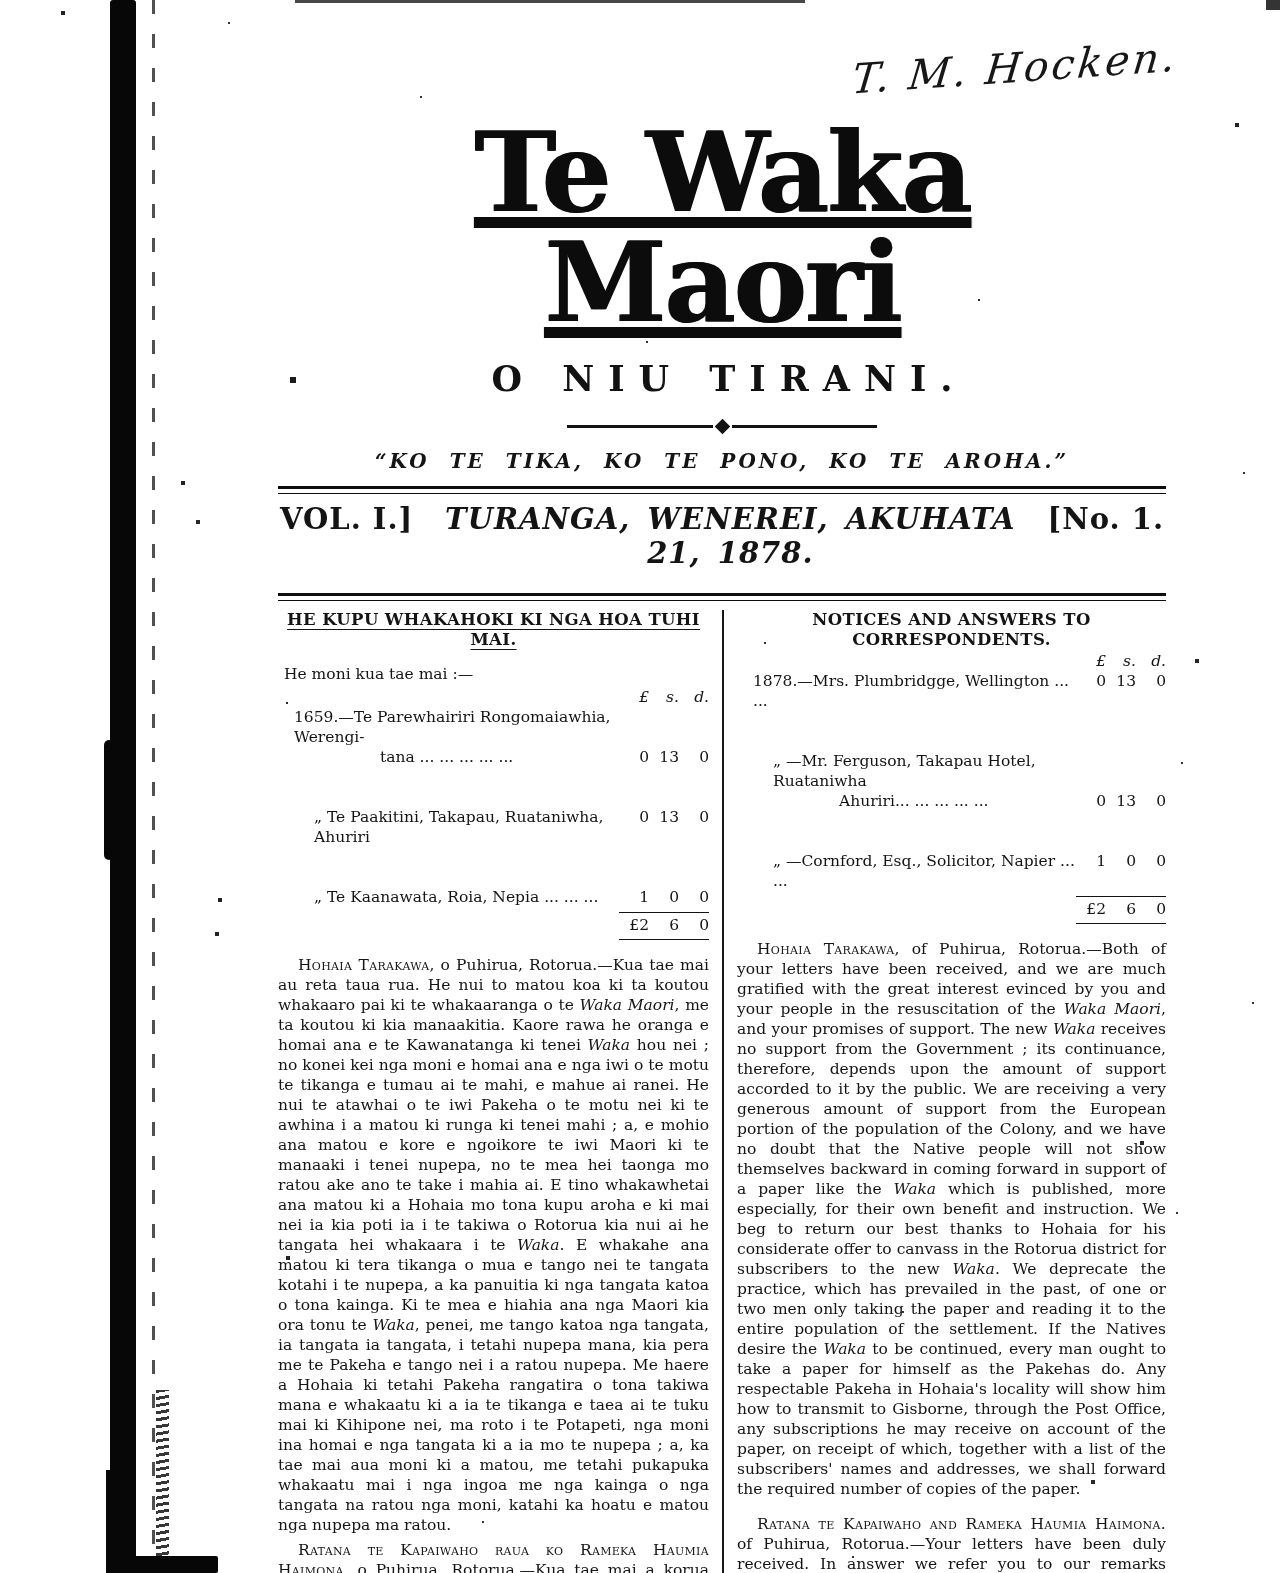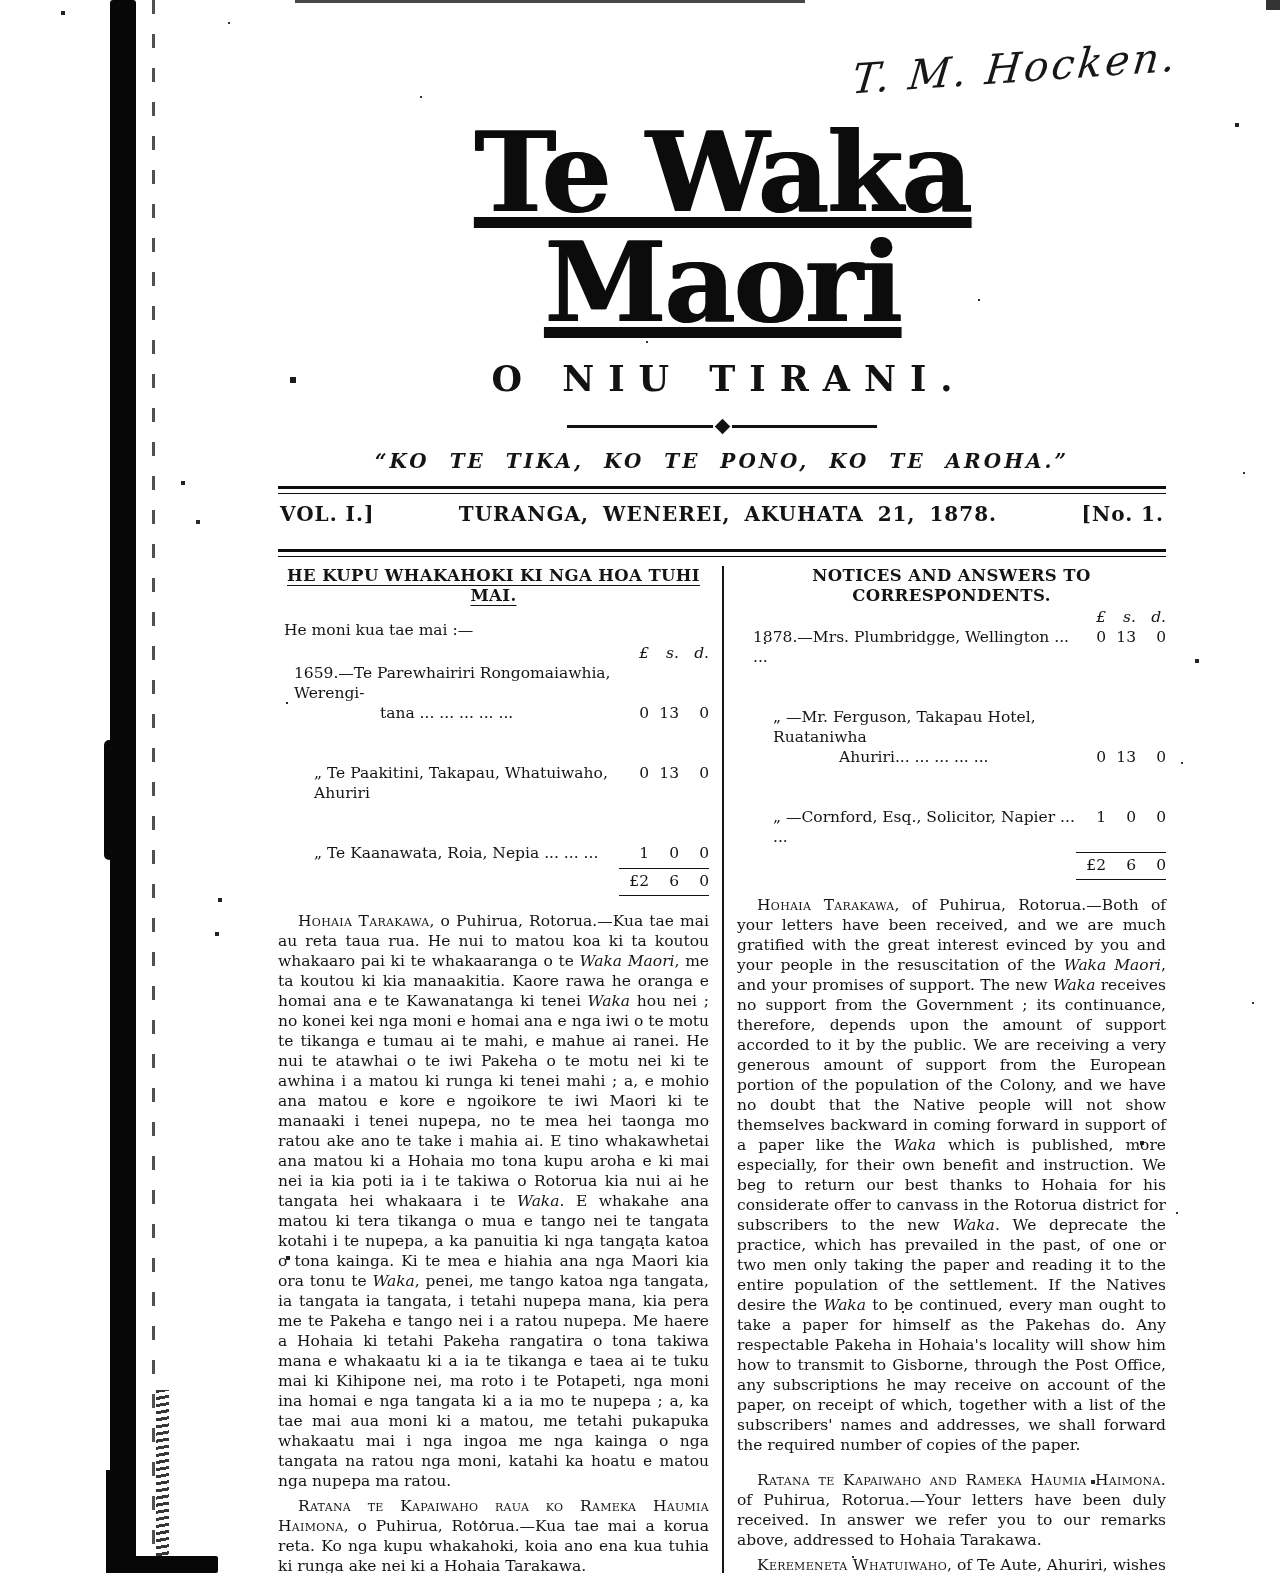--- a/index.html
+++ b/index.html
@@ -41,22 +41,22 @@
   .title{
     margin:118px 0 0;text-align:center;font-weight:bold;font-size:110px;line-height:1;
     letter-spacing:-2px;color:#0c0c0c;text-shadow:1.5px 0 0 #0c0c0c;text-decoration:underline;
   }
   .subtitle{margin-top:20px;text-align:center;font-weight:bold;font-size:35px;letter-spacing:14px;text-indent:14px;color:#121212;}
   .ornament{margin:22px auto 0;width:310px;display:flex;align-items:center;}
   .orn-line{flex:1;height:2.5px;background:#121212;}
   .diamond{width:11px;height:11px;background:#121212;transform:rotate(45deg);margin:0 4px;flex:0 0 auto;}
   .motto{margin-top:17px;text-align:center;font-style:italic;font-weight:bold;font-size:20px;letter-spacing:3px;word-spacing:10px;color:#141414;}
   .dbl-rule{margin-top:13px;height:4px;border-top:3.5px solid #0e0e0e;border-bottom:1.5px solid #0e0e0e;}
-  .dateline{display:flex;justify-content:center;align-items:baseline;font-weight:bold;font-size:20px;letter-spacing:1px;padding:8px 2px 10px;}
-  .dateline .dl-center{flex:1;text-align:center;word-spacing:6px;}
+  .dateline{display:flex;justify-content:center;align-items:baseline;font-weight:bold;font-size:29px;letter-spacing:1px;padding:8px 2px 10px;}
+  .dateline .dl-center{flex:1;text-align:center;word-spacing:6px;font-style:italic;}
   
   .columns{display:flex;margin-top:9px;}
   .col{width:50%;box-sizing:border-box;min-height:1035px;font-size:15.5px;line-height:20px;}
   .col-left{padding-right:13px;}
   .col-right{border-left:2px solid #161616;padding-left:13px;}
   .col-heading{text-align:center;font-weight:bold;font-size:16.5px;letter-spacing:.4px;line-height:1.2;}
   .col-heading.underlined{text-decoration:underline;text-underline-offset:4px;}
   .intro{margin:14px 0 3px;text-indent:6px;}
   
   .money{margin-top:1px;}
@@ -134,21 +134,21 @@
             </div>
             <div class="money-line ind2">
               <span class="m-text">tana   ...   ...   ...   ...   ...</span>
               <span class="m-amts">
                 <span class="m-amt">0</span>
                 <span class="m-amt">13</span>
                 <span class="m-amt">0</span>
               </span>
             </div>
             <div class="money-line ind1">
-              <span class="m-text">„   Te Paakitini, Takapau, Whatuiwaho, Ahuriri</span>
+              <span class="m-text">„   Te Paakitini, Takapau, Ruataniwha, Ahuriri</span>
               <span class="m-amts">
                 <span class="m-amt">0</span>
                 <span class="m-amt">13</span>
                 <span class="m-amt">0</span>
               </span>
             </div>
             <div class="money-line ind1">
               <span class="m-text">„   Te Kaanawata, Roia, Nepia ...   ...   ...</span>
               <span class="m-amts">
                 <span class="m-amt">1</span>

